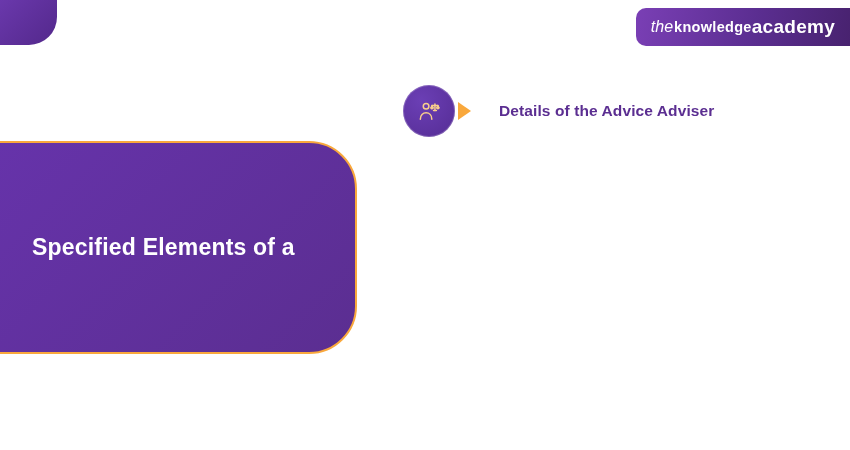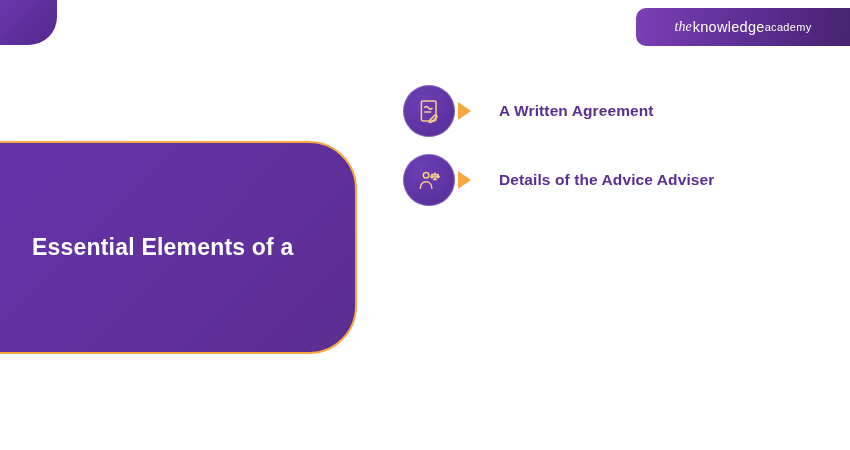--- a/index.html
+++ b/index.html
@@ -13,23 +13,23 @@
     background:linear-gradient(135deg,#6a38ac,#53288b);
     border-radius:0 0 28px 0;
   }
   
   .banner{
     position:absolute;top:8px;right:0;width:214px;height:38px;
     background:linear-gradient(100deg,#7a3fb5 0%,#5b2e91 55%,#48226f 100%);
     border-radius:10px 0 0 10px;
     display:flex;align-items:center;justify-content:center;color:#ffffff;
   }
-  .logo-the{font-family:Liberation Serif, serif;font-style:italic;font-size:14px;margin-right:1px;}
-  .logo-knowledge{font-size:14.5px;font-weight:400;letter-spacing:.3px;}
-  .logo-academy{font-size:11px;font-weight:400;letter-spacing:.3px;}
+  .logo-the{font-family:Liberation Sans, sans-serif;font-style:italic;font-size:16px;margin-right:1px;}
+  .logo-knowledge{font-size:14.5px;font-weight:700;letter-spacing:.3px;}
+  .logo-academy{font-size:19px;font-weight:700;letter-spacing:.3px;}
   
   .panel{
     position:absolute;left:-4px;top:141px;width:361px;height:213px;
     box-sizing:border-box;
     background:linear-gradient(135deg,#6633aa,#5b2e91);
     border:2px solid #f9a83c;border-radius:0 48px 48px 0;
     display:flex;flex-direction:column;justify-content:center;
     padding-left:34px;
   }
   .panel-title{
@@ -65,37 +65,25 @@
 
   <div class="corner"></div>
 
   <div class="banner">
     <span class="logo-the">the</span>
       <span class="logo-knowledge">knowledge</span>
       <span class="logo-academy">academy</span>
   </div>
 
   <div class="panel">
-    <div class="panel-title">Essential Elements of a</div>
+    <div class="panel-title">Specified Elements of a</div>
   </div>
 
   <div class="rows">
 
-    <div class="row">
-      <div class="icon-circle">
-        <svg width="26" height="26" viewBox="0 0 24 24" fill="none" stroke="#F8CE8C" stroke-width="1.4" stroke-linecap="round" stroke-linejoin="round">
-          <rect x="5" y="2.8" width="13.5" height="18.4" rx="1.6"></rect>
-          <path d="M8 8.6c.9-.9 2.2-.9 3 0l1 1c.8.8 2 .8 2.9 0"></path>
-          <path d="M8 13h5.5"></path>
-          <path d="M12.8 20.4l5-5 1.7 1.7-5 5-2.2.5z"></path>
-        </svg>
-      </div>
-      <div class="arrow"></div>
-      <div class="label">A Written Agreement</div>
-    </div>
 
 
 
     <div class="row">
       <div class="icon-circle">
         <svg width="26" height="26" viewBox="0 0 24 24" fill="none" stroke="#F8CE8C" stroke-width="1.4" stroke-linecap="round" stroke-linejoin="round">
           <circle cx="9.3" cy="7.6" r="2.6"></circle>
           <path d="M4 19.5c0-3.6 2.4-5.8 5.3-5.8s5.3 2.2 5.3 5.8"></path>
           <path d="M17.5 5.5v6"></path>
           <path d="M14.8 7h5.4"></path>

